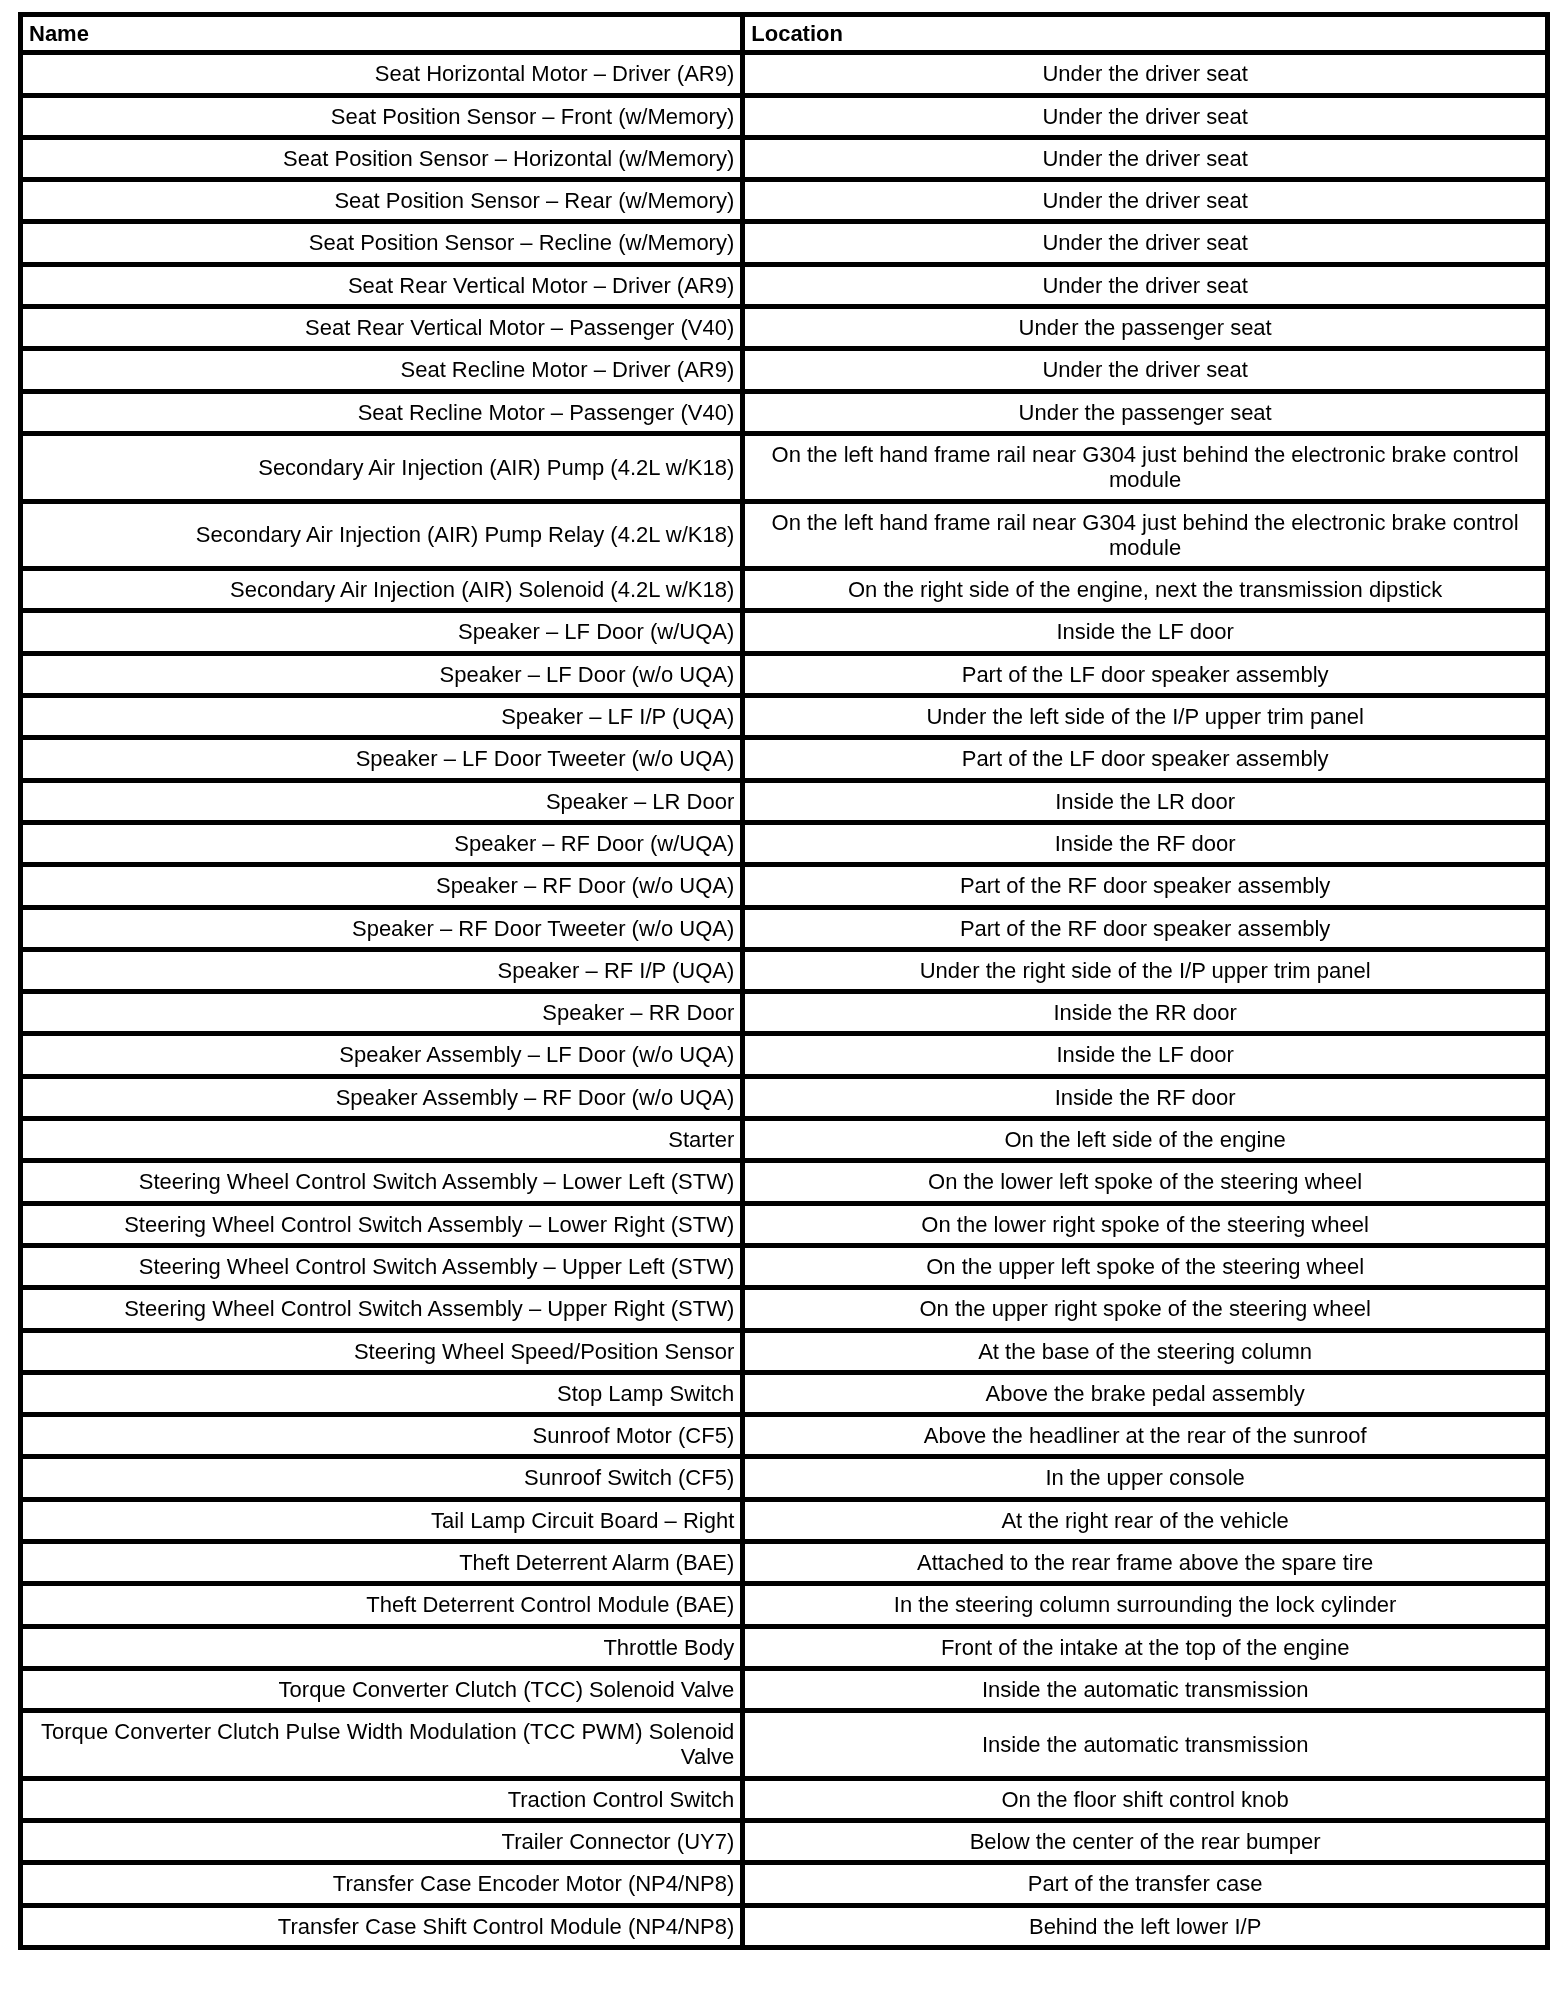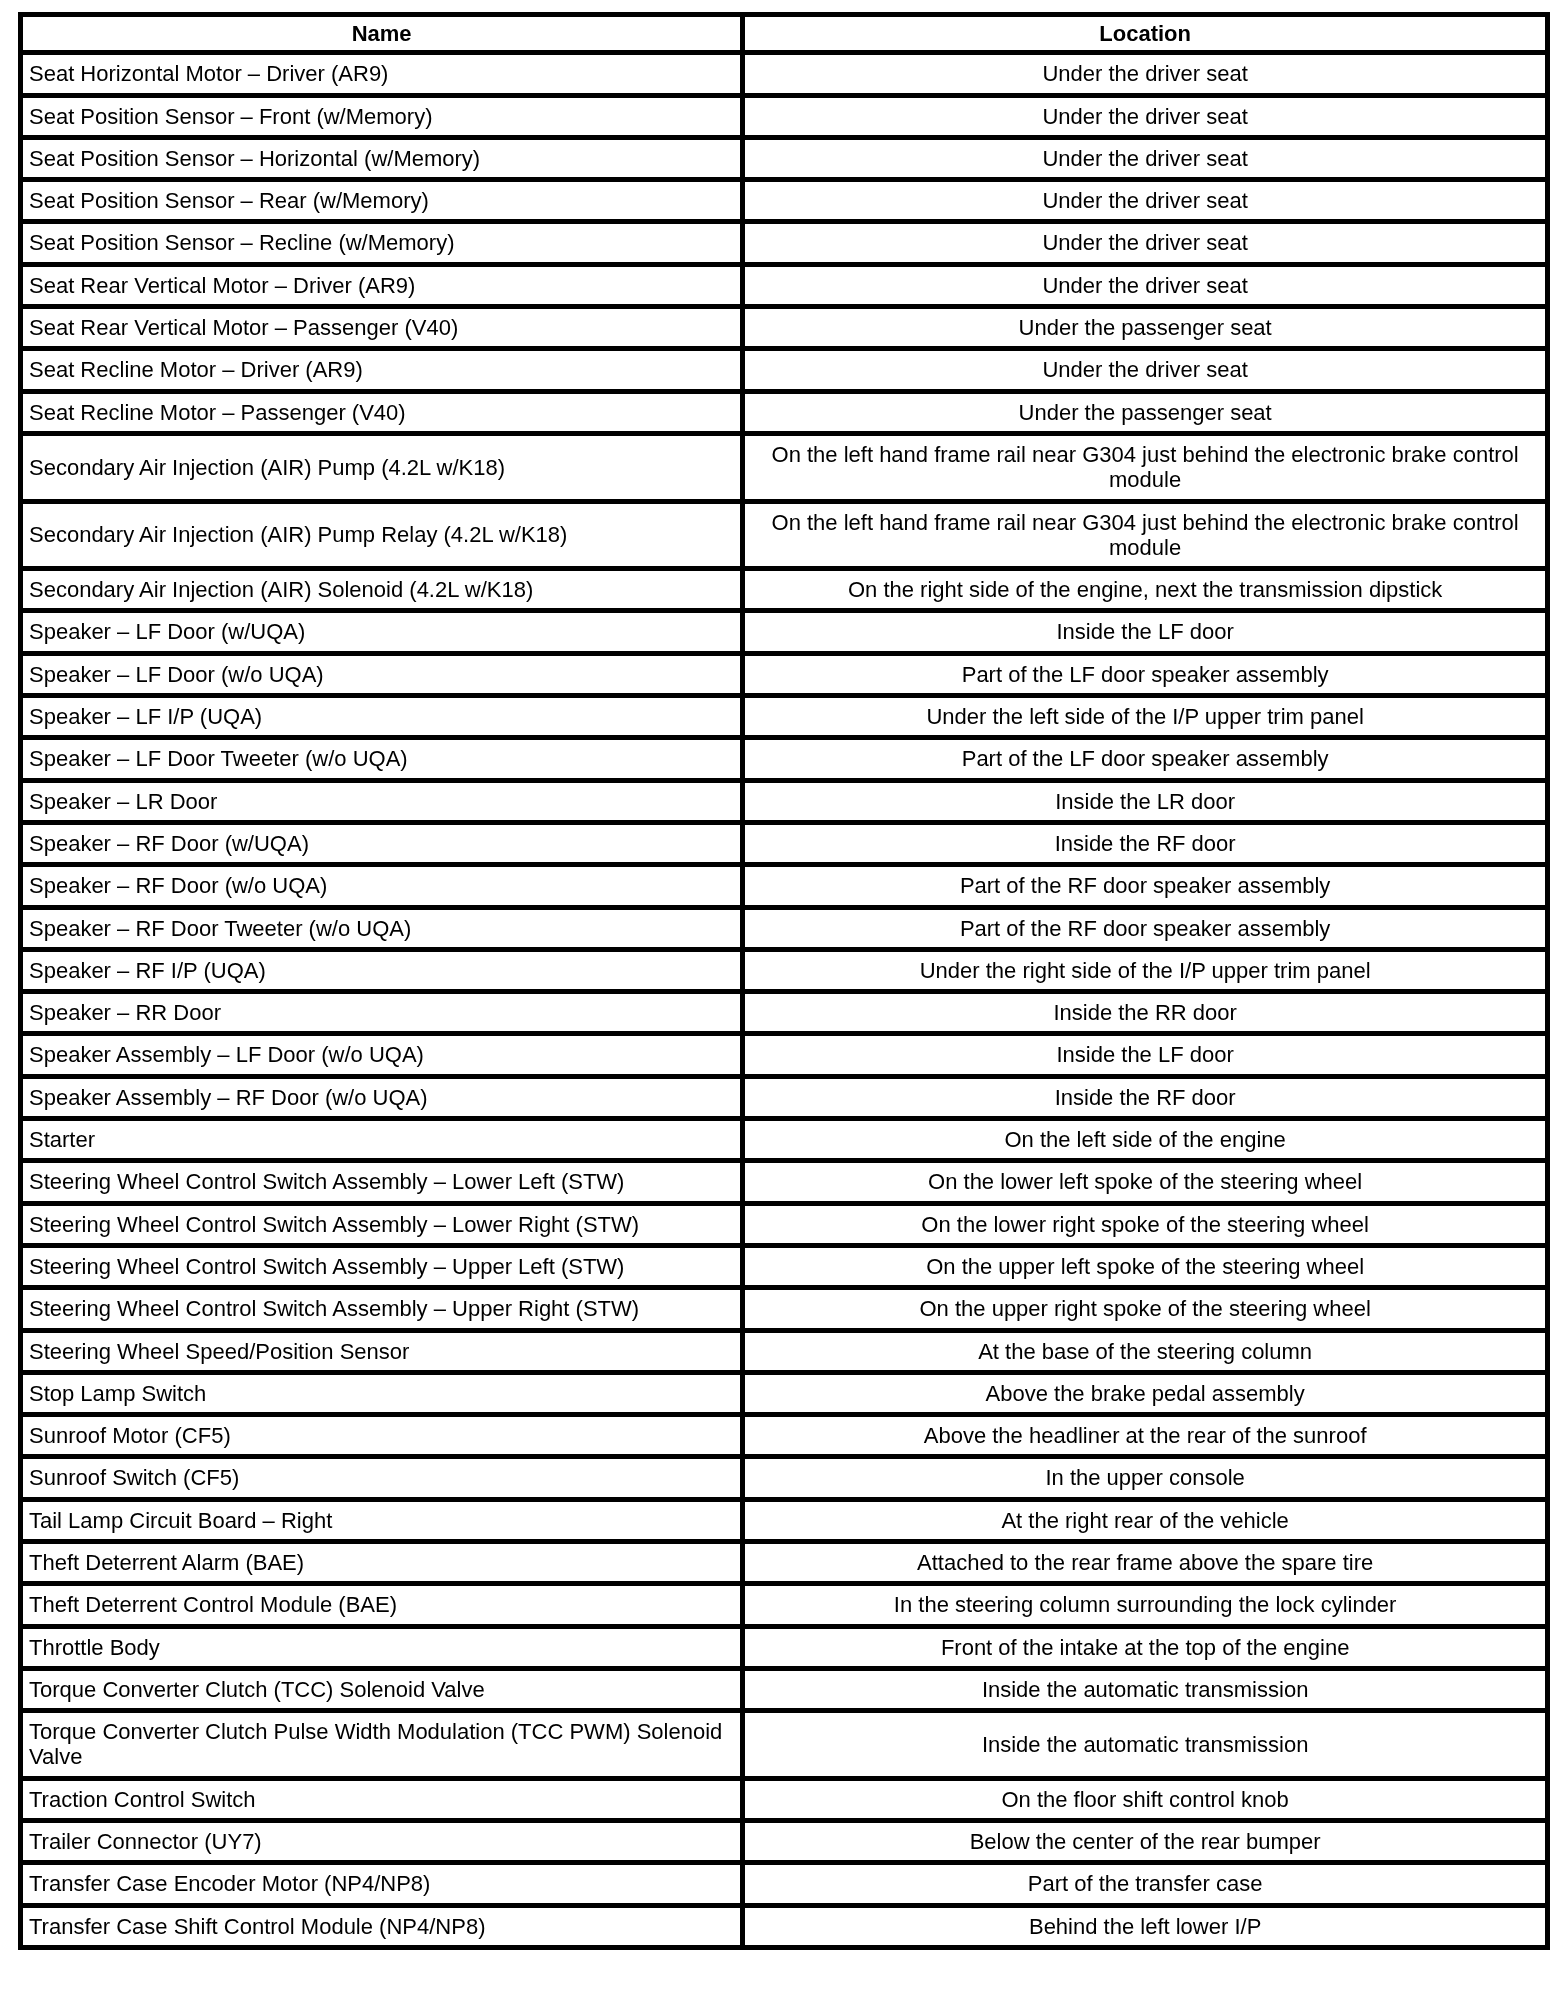--- a/index.html
+++ b/index.html
@@ -26,26 +26,26 @@
   table.loc-table td {
     border: 5px solid #000000;
     font-size: 22px;
     line-height: 1.15;
     padding: 6px 6px;
     vertical-align: middle;
     overflow-wrap: break-word;
   }
   table.loc-table th {
     font-weight: bold;
-    text-align: center;
+    text-align: left;
     padding: 4px 6px;
   }
   col.name-col  { width: 47.3%; }
   col.loc-col   { width: 52.7%; }
-  td.name-cell  { text-align: left; }
+  td.name-cell  { text-align: right; }
   td.loc-cell   { text-align: center; }
 </style>
 </head>
 <body>
 
 <div class="page">
   <table class="loc-table">
     <colgroup>
       <col class="name-col">
       <col class="loc-col">

